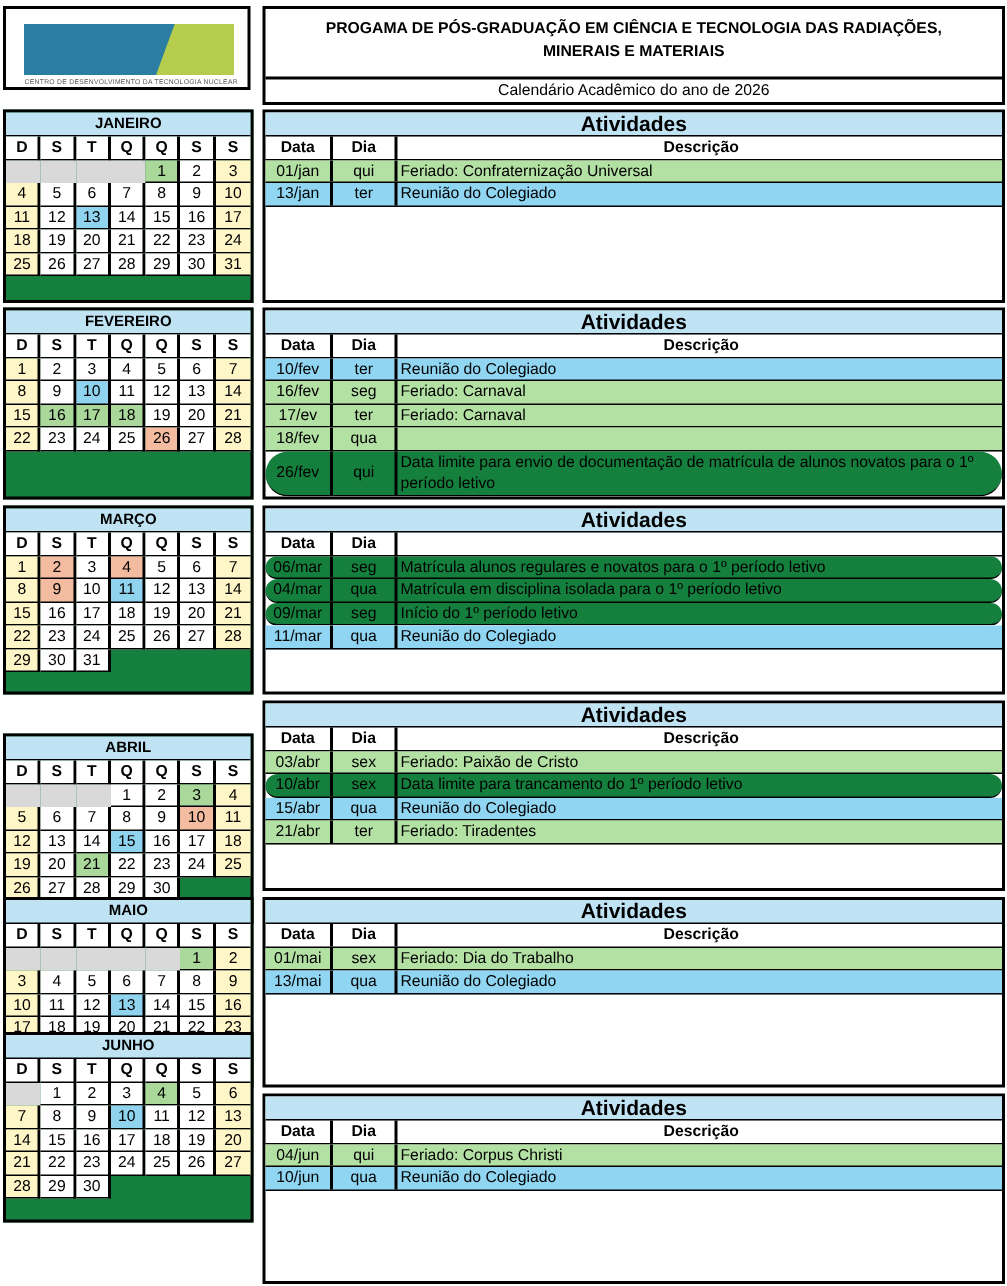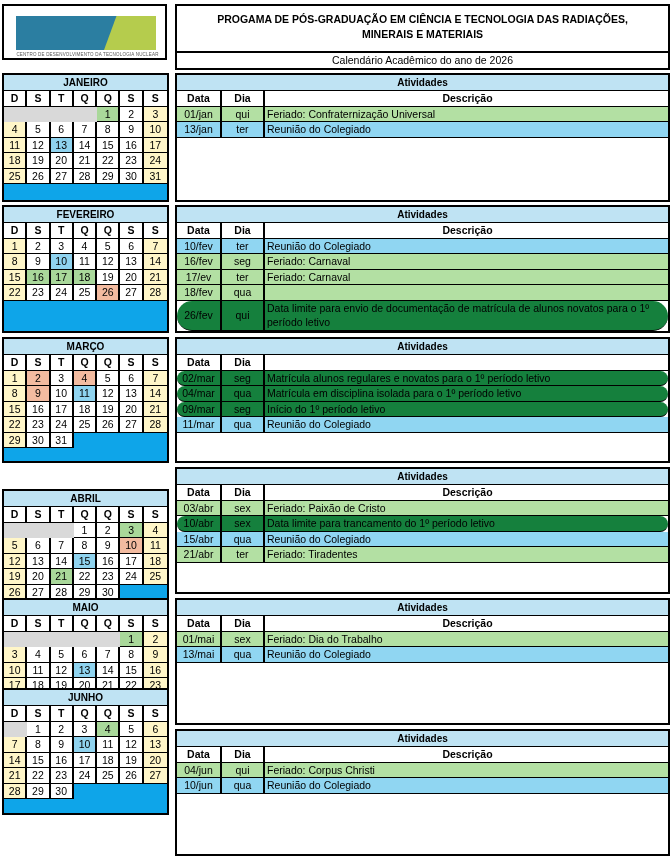--- a/index.html
+++ b/index.html
@@ -14,36 +14,36 @@
   .logo-text { position:absolute; left:0; top:4px; width:140px; text-align:center; color:#fff;
                font-size:22px; letter-spacing:7px; font-weight:normal; line-height:26px; }
   .logo-sub { position:absolute; left:6px; top:46px; width:155px; font-size:4.5px; color:#555;
               text-align:center; letter-spacing:0.2px; white-space:nowrap; overflow:hidden; }
   .title-box { left:175px; top:4px; width:495px; height:66px; border:2px solid #000; }
   .title-main { position:absolute; left:0; top:6px; width:100%; text-align:center; font-weight:bold;
                 font-size:10.5px; line-height:15px; padding:0 20px; box-sizing:border-box; }
   .title-sub { position:absolute; left:0; bottom:0; width:100%; height:15px; border-top:2px solid #000;
                text-align:center; font-size:10.5px; line-height:14px; }
 
-  .month { left:2px; width:167px; border:2px solid #000; background:#0ea5e9; }
+  .month { left:2px; width:167px; border:2px solid #000; background:#15803d; }
   .month-title { height:15px; background:#bfe3f3; text-align:center; font-weight:bold; font-size:10px;
                  line-height:15px; border-bottom:1px solid #000; }
   .cal-grid { display:grid; grid-template-columns:repeat(7, 1fr); }
   .cell { height:15.5px; font-size:10.5px; text-align:center; line-height:15px; box-sizing:border-box;
           border-right:2px solid #000; border-bottom:1px solid #000; background:#fff; }
   .cell:nth-child(7n) { border-right:none; }
   .cell.head { font-weight:bold; }
   .cell.empty { background:#d9d9d9; border-right-color:transparent; border-bottom-color:transparent; }
   .cell.weekend { background:#fff6c8; }
   .cell.holiday { background:#a9d89a; }
   .cell.meeting { background:#8fd3ef; }
   .cell.deadline { background:#f3bba0; }
 
   .act { left:175px; width:495px; border:2px solid #000; background:#fff; }
-  .act-title { height:15px; background:#bfe3f3; text-align:center; font-weight:bold; font-size:10px;
+  .act-title { height:15px; background:#bfe3f3; text-align:center; font-weight:bold; font-size:14px;
                line-height:15px; border-bottom:1px solid #000; }
   .act-row { display:flex; border-bottom:1px solid #000; font-size:10.5px; min-height:14.5px; }
   .act-row .c-data { width:43px; text-align:center; border-right:2px solid #000; line-height:14.5px;
                      display:flex; align-items:center; justify-content:center; }
   .act-row .c-dia { width:41px; text-align:center; border-right:2px solid #000; line-height:14.5px;
                     display:flex; align-items:center; justify-content:center; }
   .act-row .c-desc { flex:1; padding-left:2px; line-height:14.5px; }
   .act-row.head { font-weight:bold; }
   .act-row.head .c-desc { text-align:center; }
   .act-row.holiday { background:#b3e0a3; }
@@ -248,21 +248,21 @@
       </div>
     </div>
     <div class="abs act" style="top: 337px; height: 126px;">
       <div class="act-title">Atividades</div>
       <div class="act-row head">
         <div class="c-data">Data</div>
         <div class="c-dia">Dia</div>
         <div class="c-desc"></div>
       </div>
       <div class="act-row deadline">
-        <div class="c-data">02/mar</div>
+        <div class="c-data">06/mar</div>
         <div class="c-dia">seg</div>
         <div class="c-desc">Matrícula alunos regulares e novatos para o 1º período letivo</div>
       </div>
       <div class="act-row deadline">
         <div class="c-data">04/mar</div>
         <div class="c-dia">qua</div>
         <div class="c-desc">Matrícula em disciplina isolada para o 1º período letivo</div>
       </div>
       <div class="act-row deadline">
         <div class="c-data">09/mar</div>

